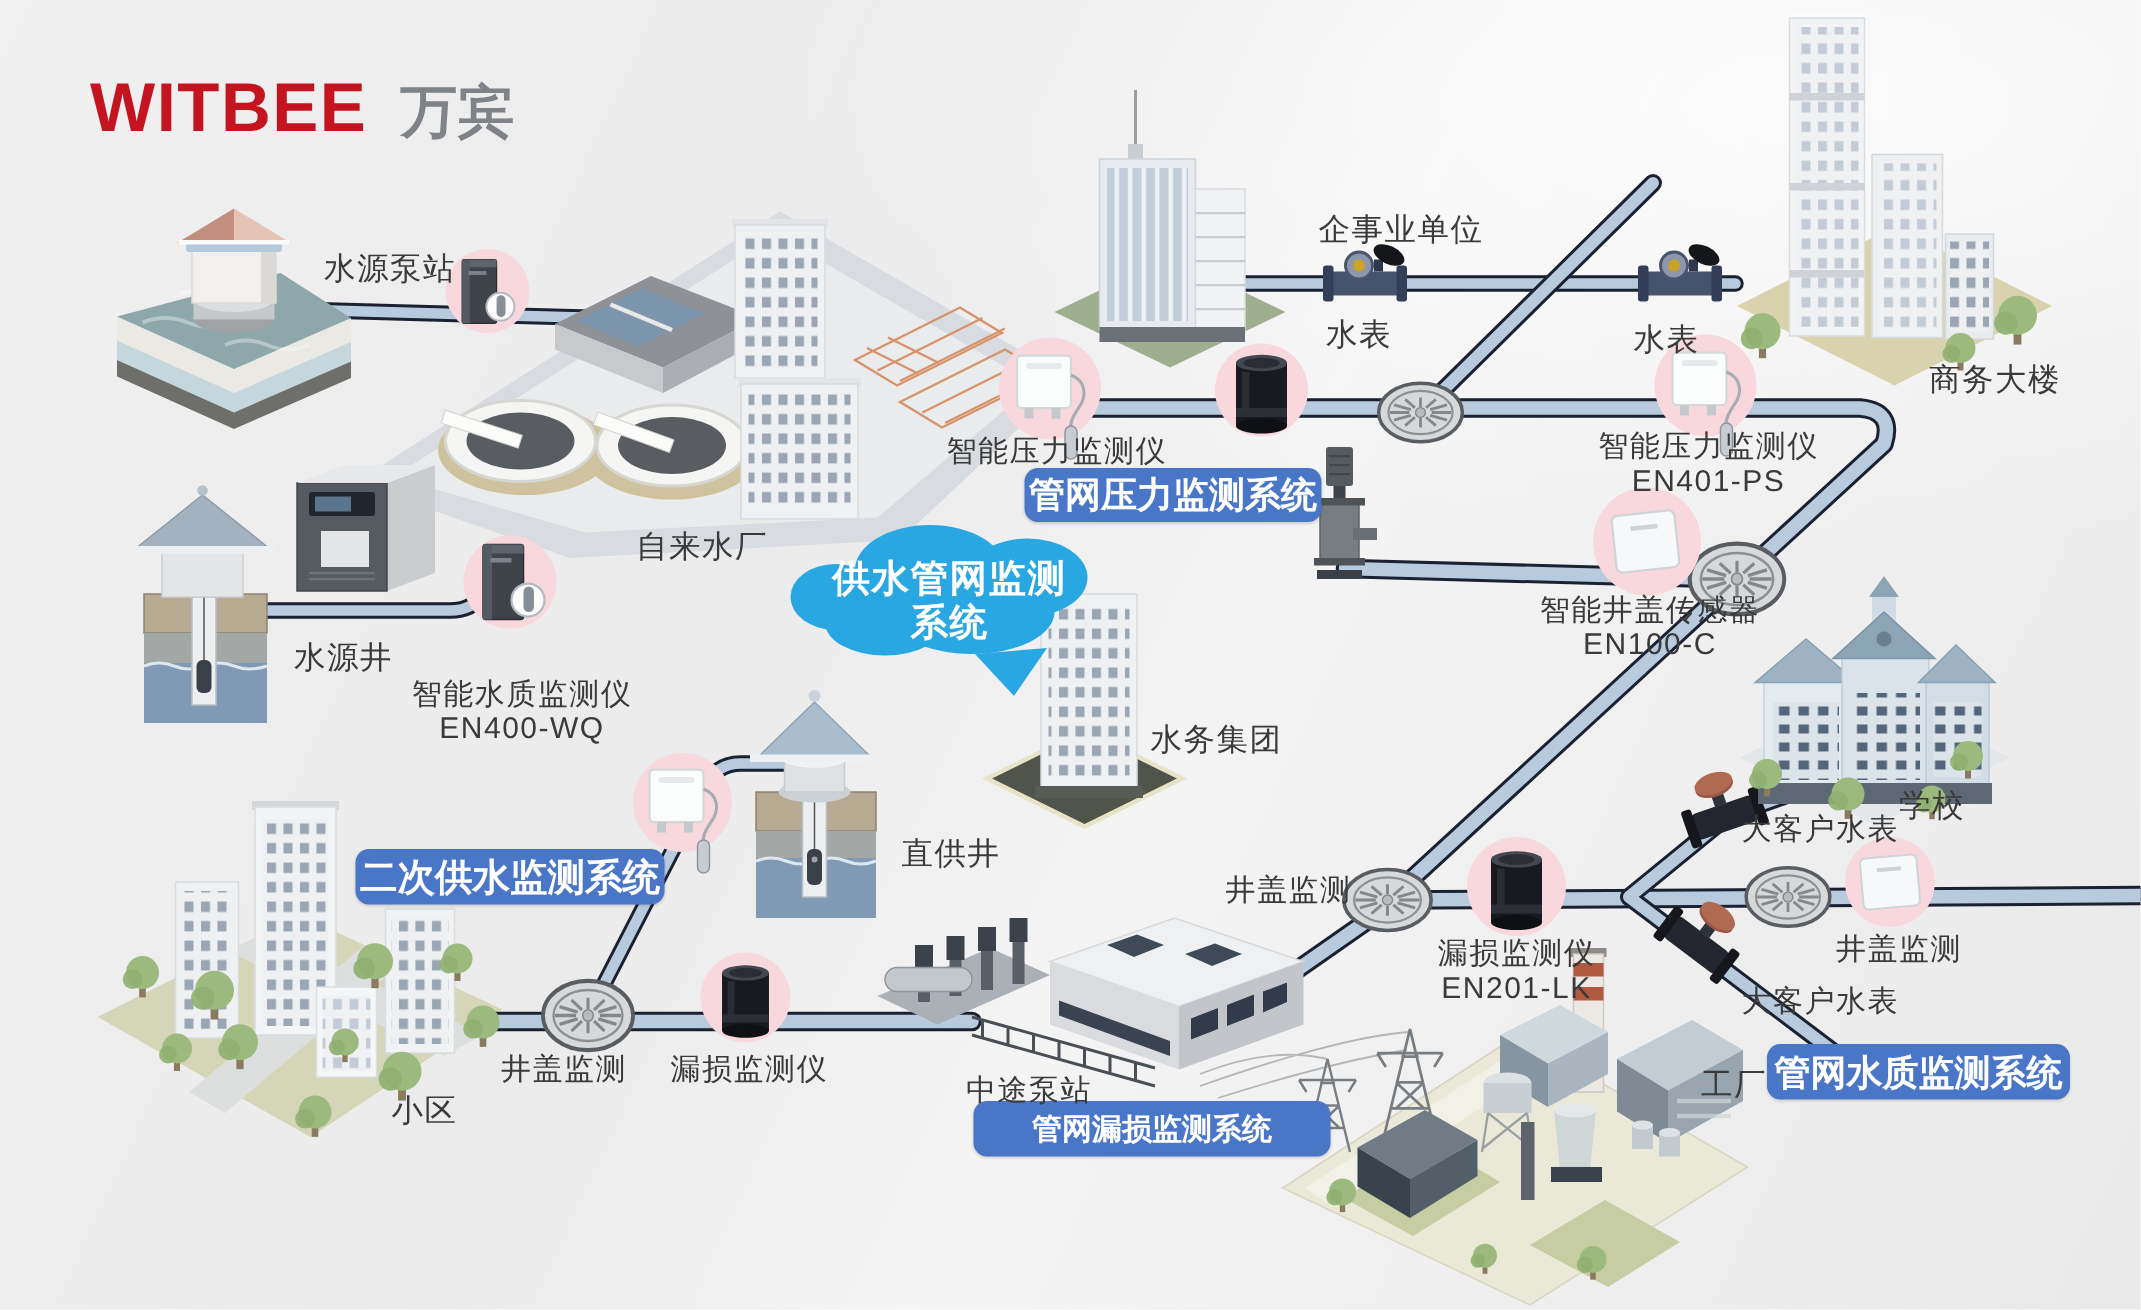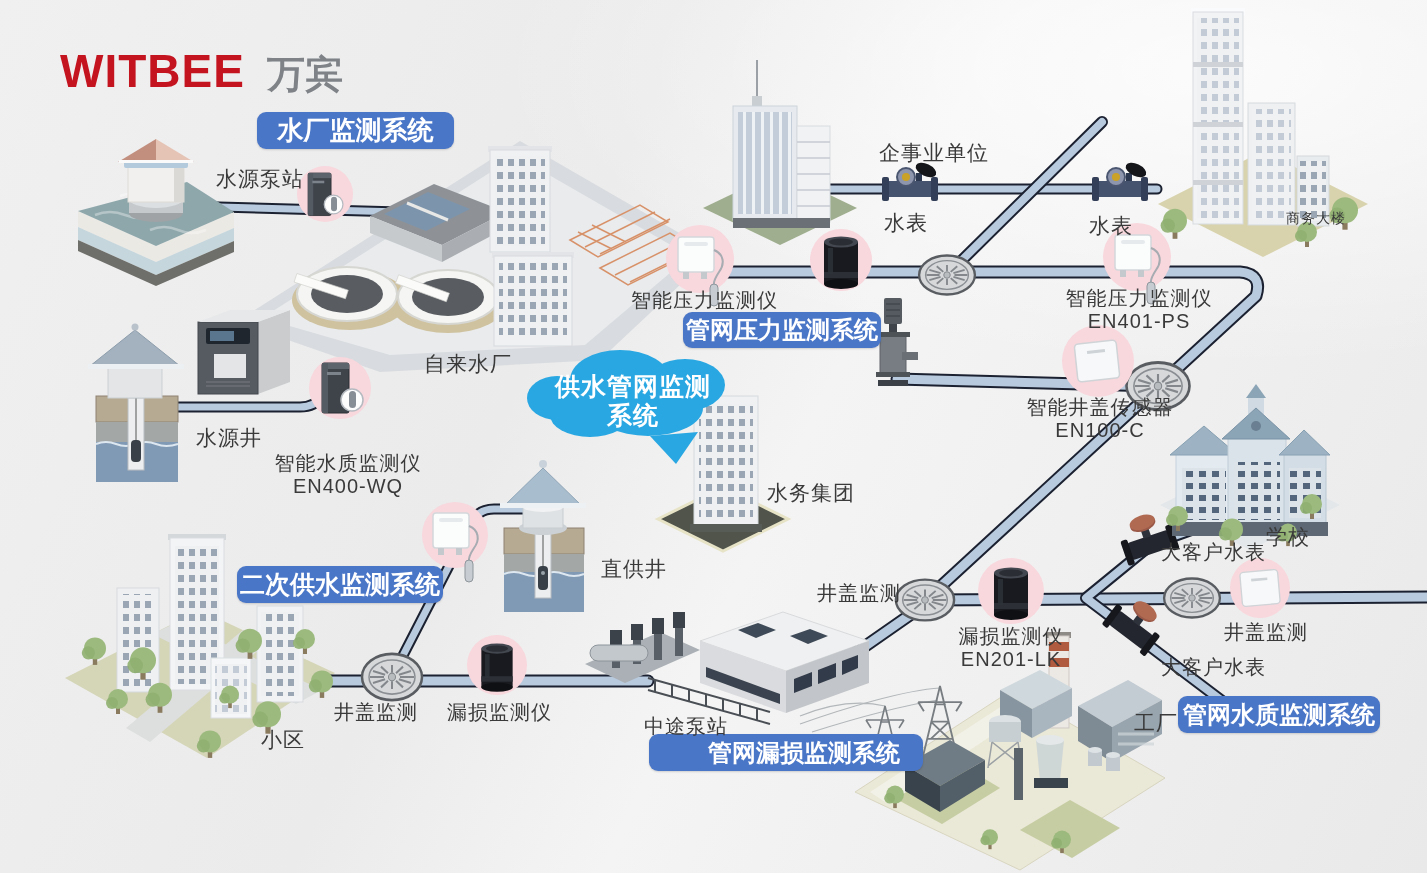--- a/index.html
+++ b/index.html
@@ -464,36 +464,35 @@
     <use href="#leak" transform="translate(497,667) scale(0.92)"></use>
   </g>
 </g>
 </svg>
 
 <div class="abs logo">
   <span class="brand">WITBEE</span>
   <span class="suffix">万宾</span>
 </div>
 
-<div class="abs badge" style="left:257px;top:112px;width:197px;height:37px;font-size:26px;">水厂监测系统</div>
 <div class="abs badge" style="left:683px;top:312px;width:198px;height:36px;font-size:24px;">管网压力监测系统</div>
 <div class="abs badge" style="left:237px;top:566px;width:206px;height:37px;font-size:25px;">二次供水监测系统</div>
-<div class="abs badge" style="left:649px;top:734px;width:238px;height:37px;font-size:24px;padding-left:36px;">管网漏损监测系统</div>
+<div class="abs badge" style="left:649px;top:734px;width:238px;height:37px;font-size:20px;">管网漏损监测系统</div>
 <div class="abs badge" style="left:1178px;top:696px;width:202px;height:37px;font-size:24px;">管网水质监测系统</div>
 
 <div class="abs cloud-text" style="left:548px;top:372px;width:170px;">
   <div>供水管网监测</div>
   <div>系统</div>
 </div>
 
 <div class="abs lbl" style="left:216px;top:165px;font-size:21px;">水源泵站</div>
 <div class="abs lbl" style="left:879px;top:139px;font-size:21px;">企事业单位</div>
 <div class="abs lbl" style="left:884px;top:209px;font-size:21px;">水表</div>
 <div class="abs lbl" style="left:1089px;top:212px;font-size:21px;">水表</div>
-<div class="abs lbl" style="left:1286px;top:210px;font-size:14px;">商务大楼</div>
+<div class="abs lbl" style="left:1286px;top:239px;font-size:21px;">商务大楼</div>
 <div class="abs lbl" style="left:631px;top:287px;">智能压力监测仪</div>
 <div class="abs lbl2" style="left:1063px;top:287px;width:152px;">
   <div>智能压力监测仪</div>
   <div>EN401-PS</div>
 </div>
 <div class="abs lbl" style="left:424px;top:350px;font-size:21px;">自来水厂</div>
 <div class="abs lbl2" style="left:1014px;top:396px;width:172px;">
   <div>智能井盖传感器</div>
   <div>EN100-C</div>
 </div>

